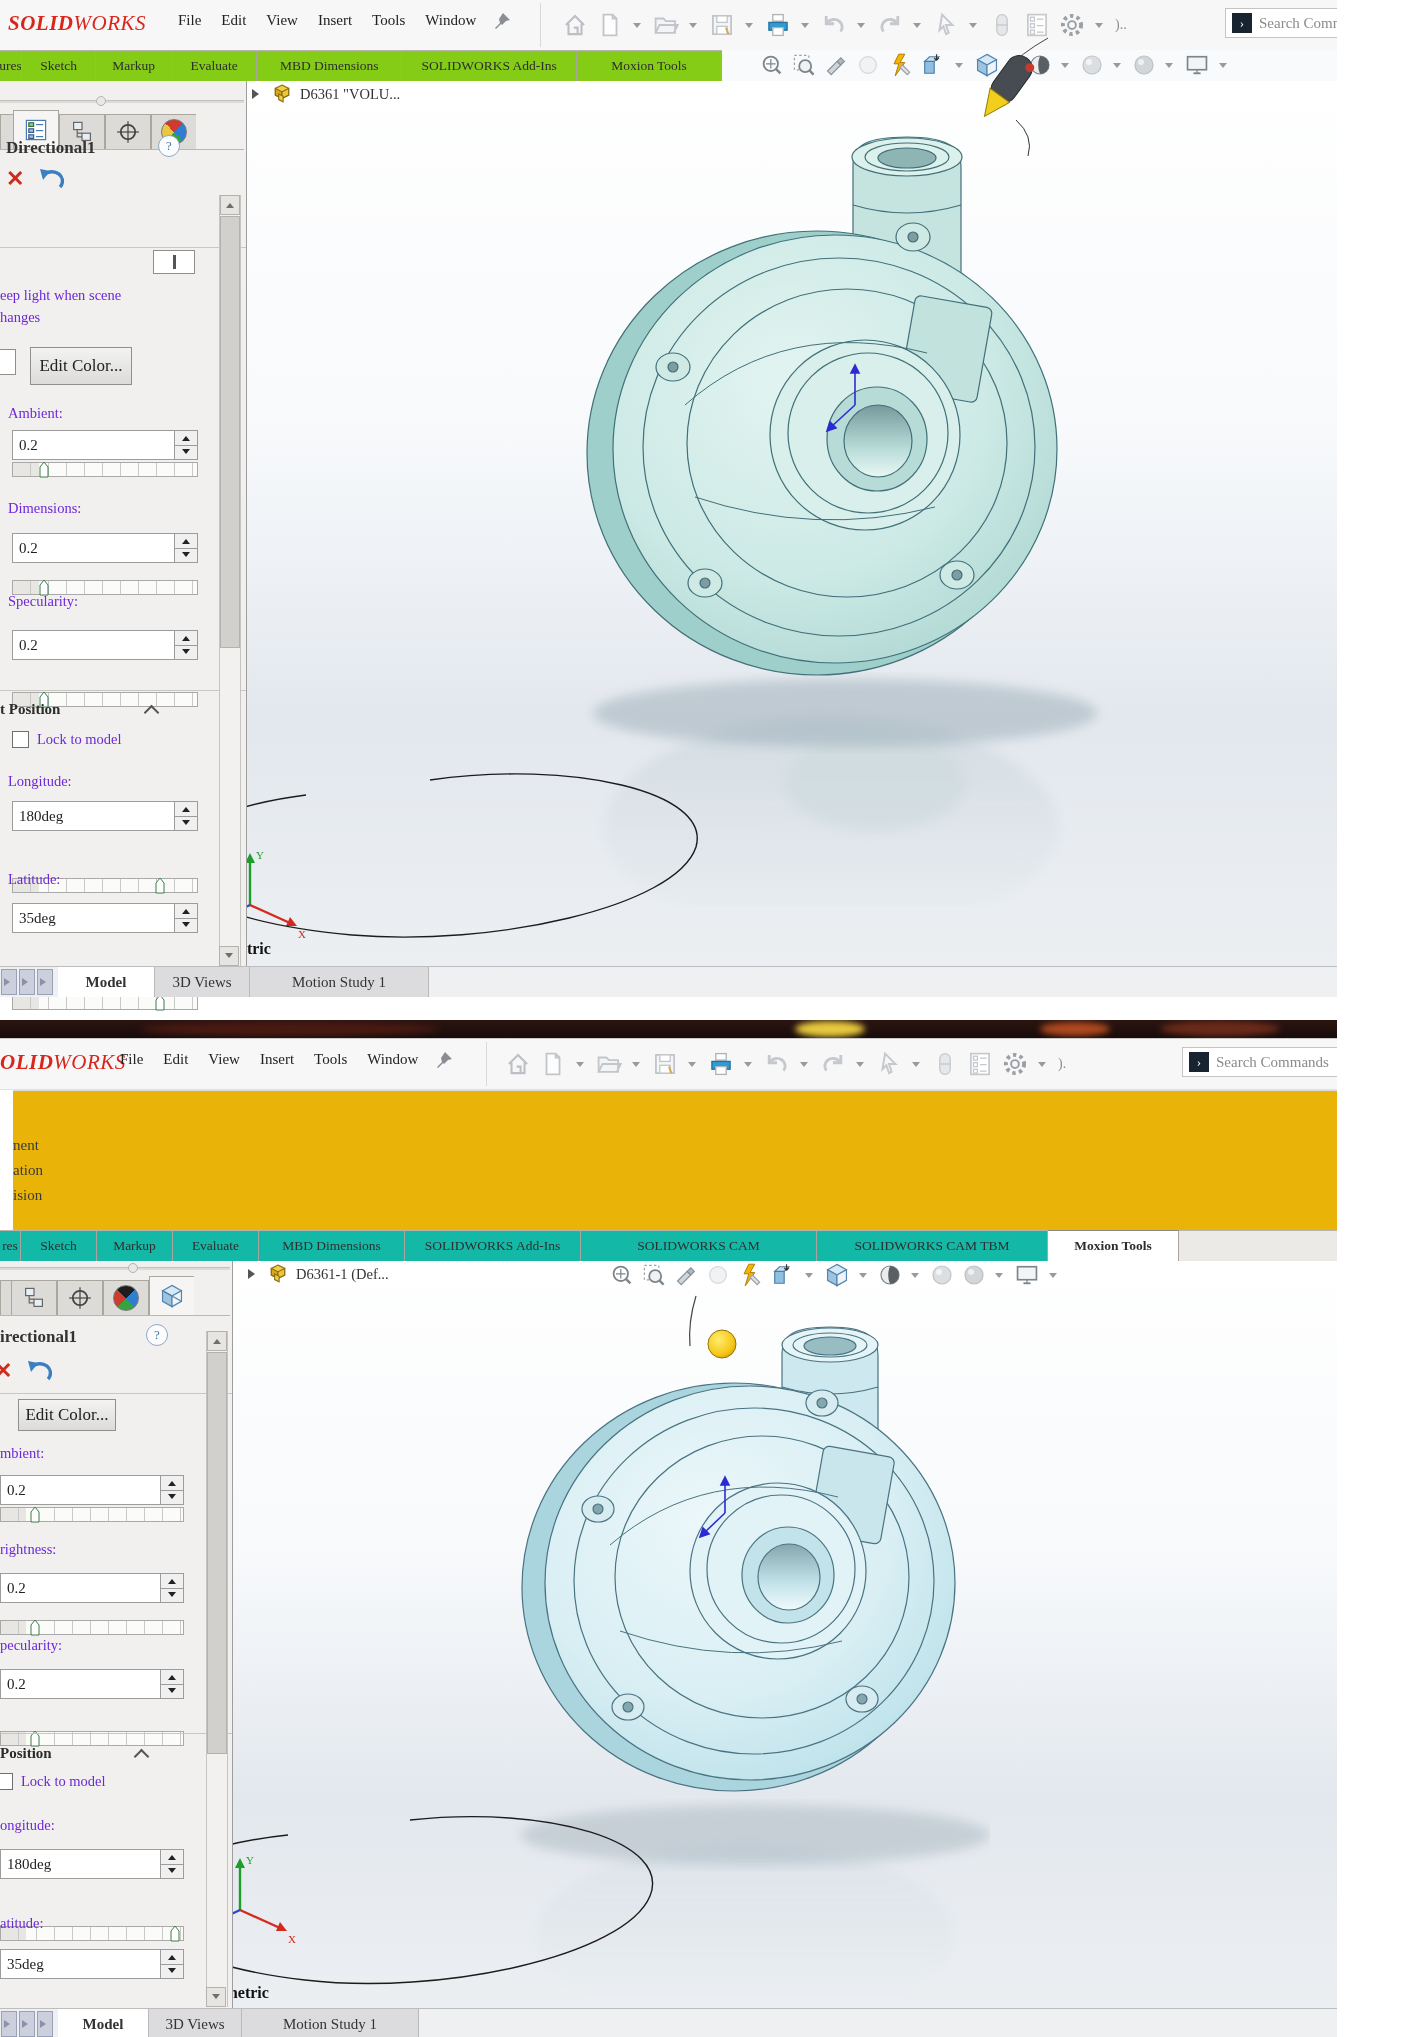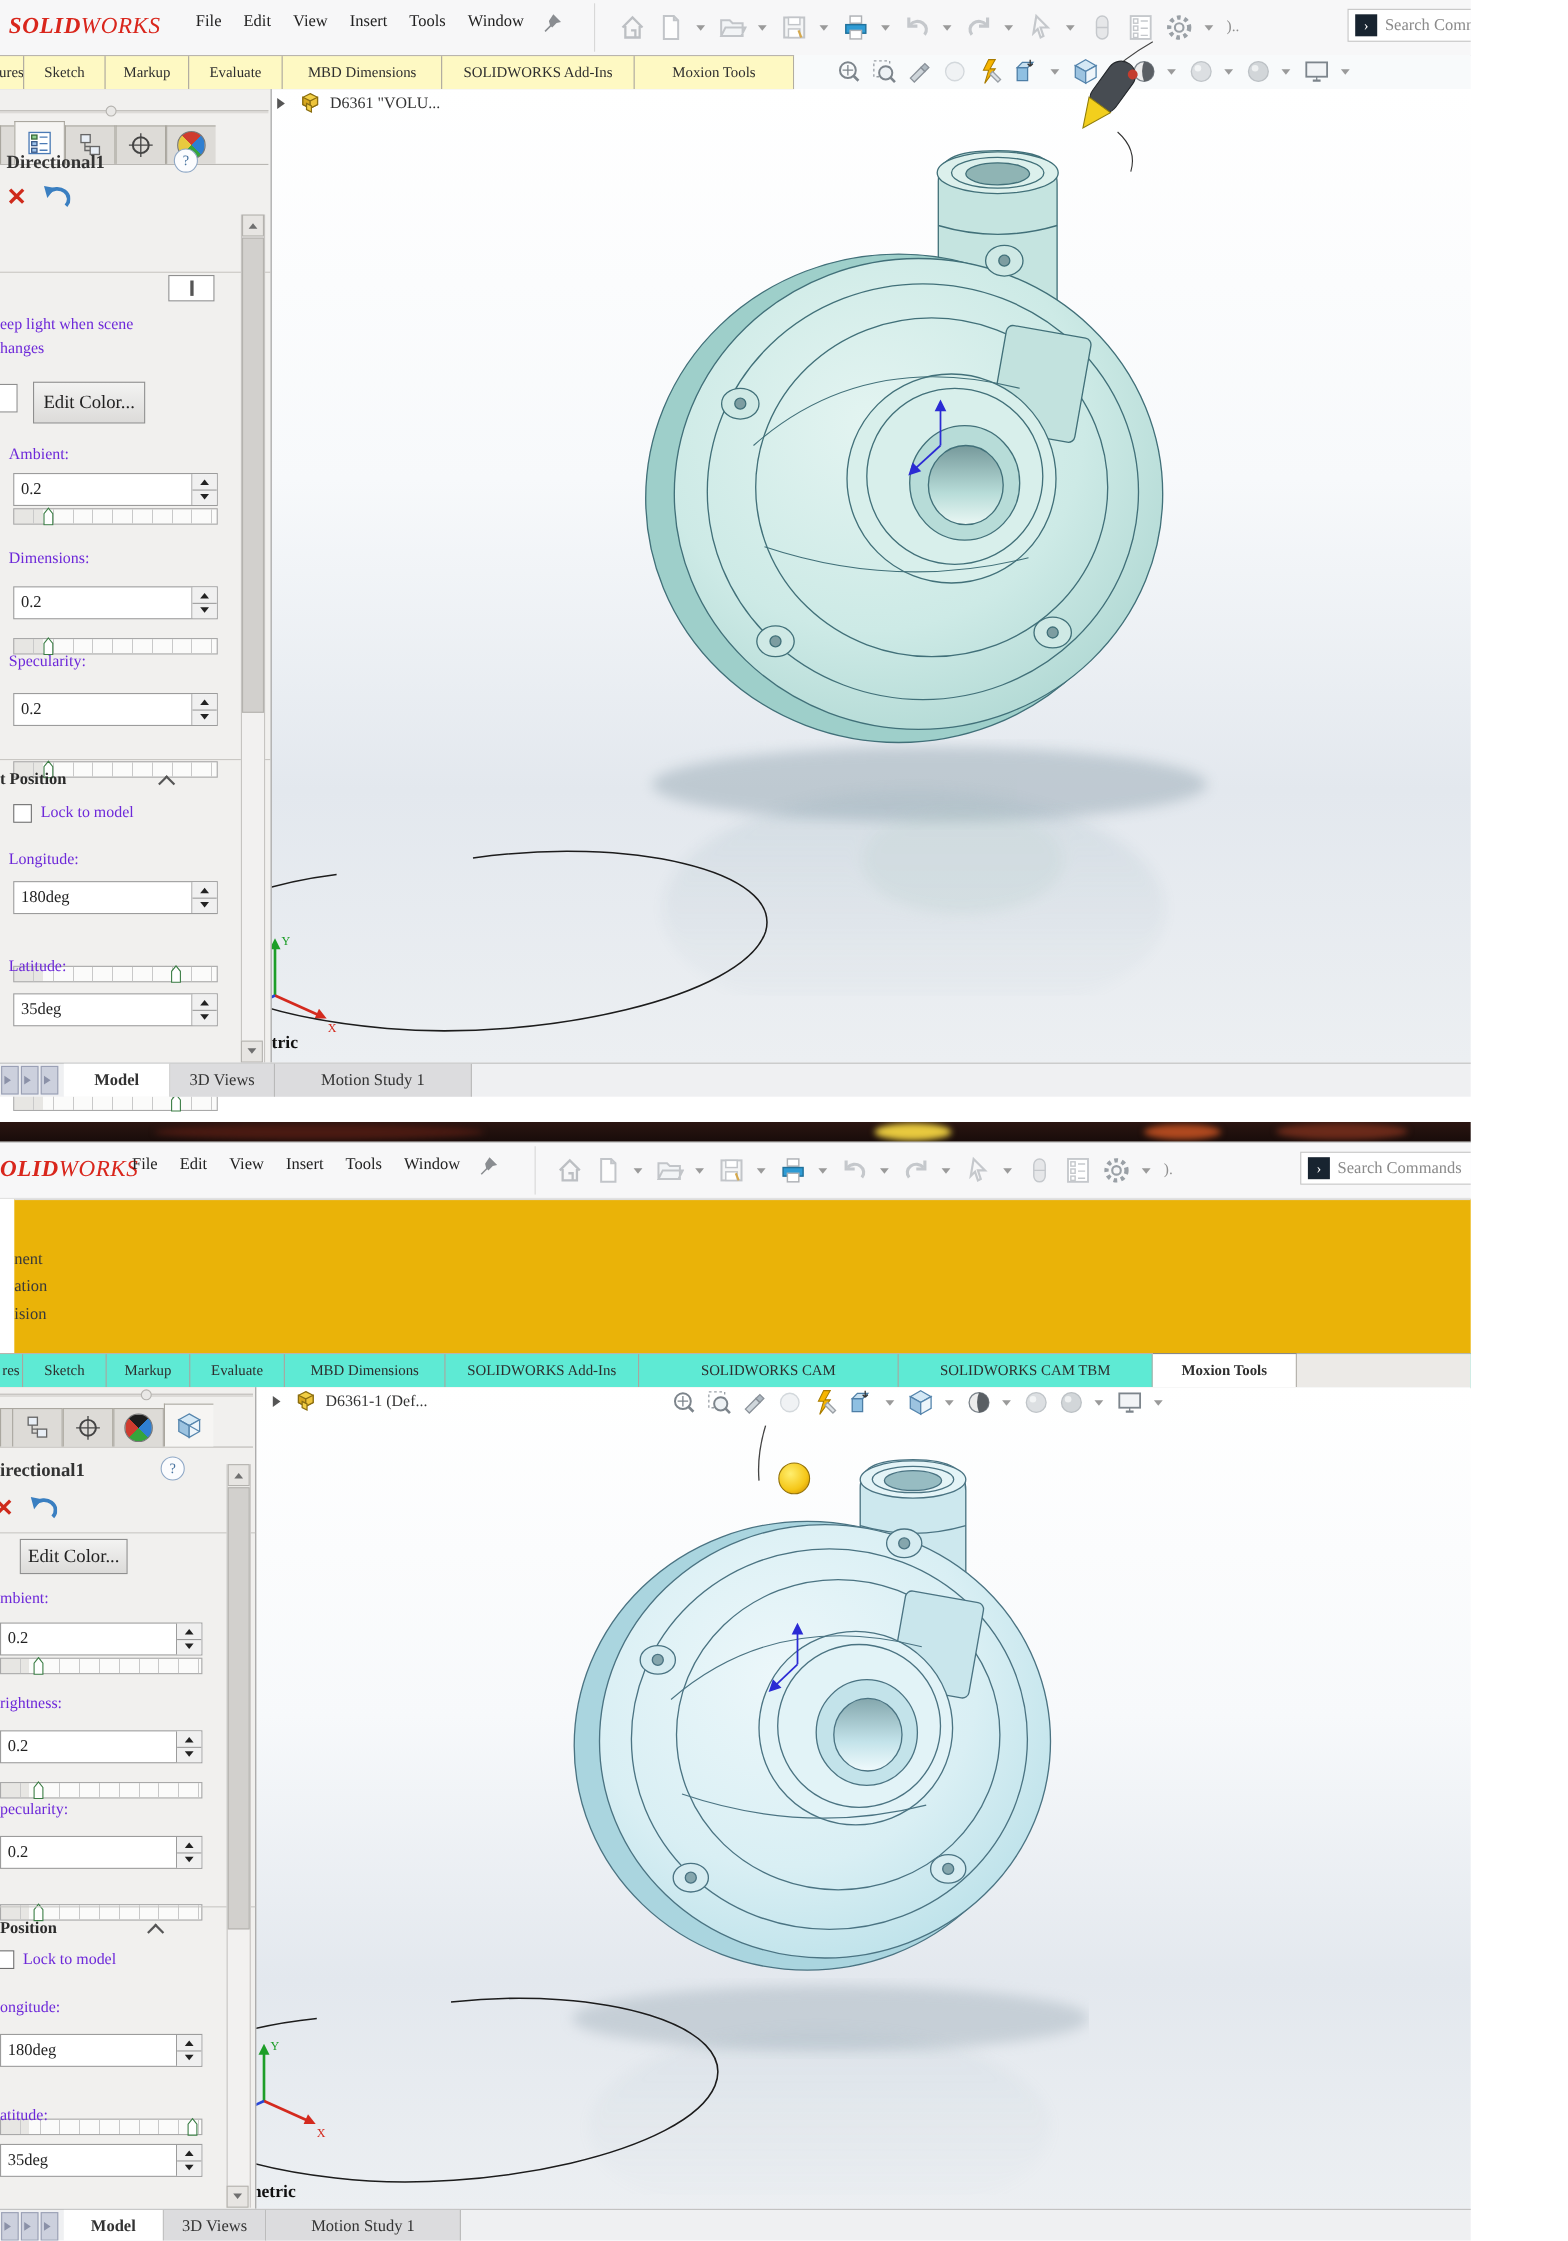--- a/index.html
+++ b/index.html
@@ -12,21 +12,21 @@
   .logo{font-style:italic;font-size:21px;letter-spacing:.5px;color:#d9261c;white-space:nowrap}
   .logo b{font-weight:bold}
   .menu-item{font-size:15px;color:#222;padding:4px 10px;cursor:default}
   .vdiv{width:1px;height:44px;background:#d8d8d8}
   .tbicon{width:26px;height:26px;flex:0 0 auto}
   .car{width:0;height:0;border:4px solid transparent;border-top:5px solid #9a9a9a;margin:4px 3px 0 1px}
   .searchbox{height:28px;background:#fff;border:1px solid #c4c4c4;display:flex;align-items:center;padding:0 6px;gap:7px}
   .searchbox .sq{width:20px;height:20px;background:#182430;color:#fff;font-size:13px;display:flex;align-items:center;justify-content:center}
   .searchbox span.ph{font-size:15px;color:#8b8b8b}
   
-  .tabrow{height:30px;background:#fef9c3;border-top:1px solid #b9b5ae;border-bottom:1px solid #a9a49d;display:flex}
+  .tabrow{height:30px;background:#84cc16;border-top:1px solid #b9b5ae;border-bottom:1px solid #a9a49d;display:flex}
   .tab{font-size:13.5px;color:#2e2e2e;border-right:1px solid #aaa59e;display:flex;align-items:center;justify-content:center;white-space:nowrap;overflow:hidden}
   .tab.active{background:#fff;font-weight:bold;border-top:1px solid #888;margin-top:-1px}
   
   .panel{background:#f1f0ee;border-right:1px solid #9d9d9d}
   .groove{height:2px;background:#dddbd8;border-top:1px solid #c3c1bd}
   .dot{width:8px;height:8px;border-radius:50%;background:#e9e8e6;border:1px solid #b5b3af}
   .pmtabs{display:flex;align-items:flex-end;height:40px;border-bottom:1px solid #b9b7b3}
   .pmtab{width:44px;height:34px;background:#dddbd7;border:1px solid #aaa79f;border-bottom:none;display:flex;align-items:center;justify-content:center}
   .pmtab.sel{background:#f6f5f3;height:38px}
   .pmtitle{font-size:17px;font-weight:bold;color:#333}
@@ -604,21 +604,21 @@
 </svg>
 
 <div class="ab" style="left:13px;top:1090px;width:1425px;height:140px;background:#eab308;border-top:1px solid #dcdcdc">
   <div class="ab frag" style="left:0;top:42px">
     <div>nent</div>
     <div>ation</div>
     <div>ision</div>
   </div>
 </div>
 
-<div class="ab tabrow" style="top:1230px;left:0;width:1425px;background:#5eead4">
+<div class="ab tabrow" style="top:1230px;left:0;width:1425px;background:#14b8a6">
   <div class="tab" style="width:20px">res</div>
   <div class="tab" style="width:75px">Sketch</div>
   <div class="tab" style="width:75px">Markup</div>
   <div class="tab" style="width:85px">Evaluate</div>
   <div class="tab" style="width:145px">MBD Dimensions</div>
   <div class="tab" style="width:175px">SOLIDWORKS Add-Ins</div>
   <div class="tab" style="width:235px">SOLIDWORKS CAM</div>
   <div class="tab" style="width:230px">SOLIDWORKS CAM TBM</div>
   <div class="tab active" style="width:130px">Moxion Tools</div>
   <div style="flex:1;background:#eceae7"></div>

